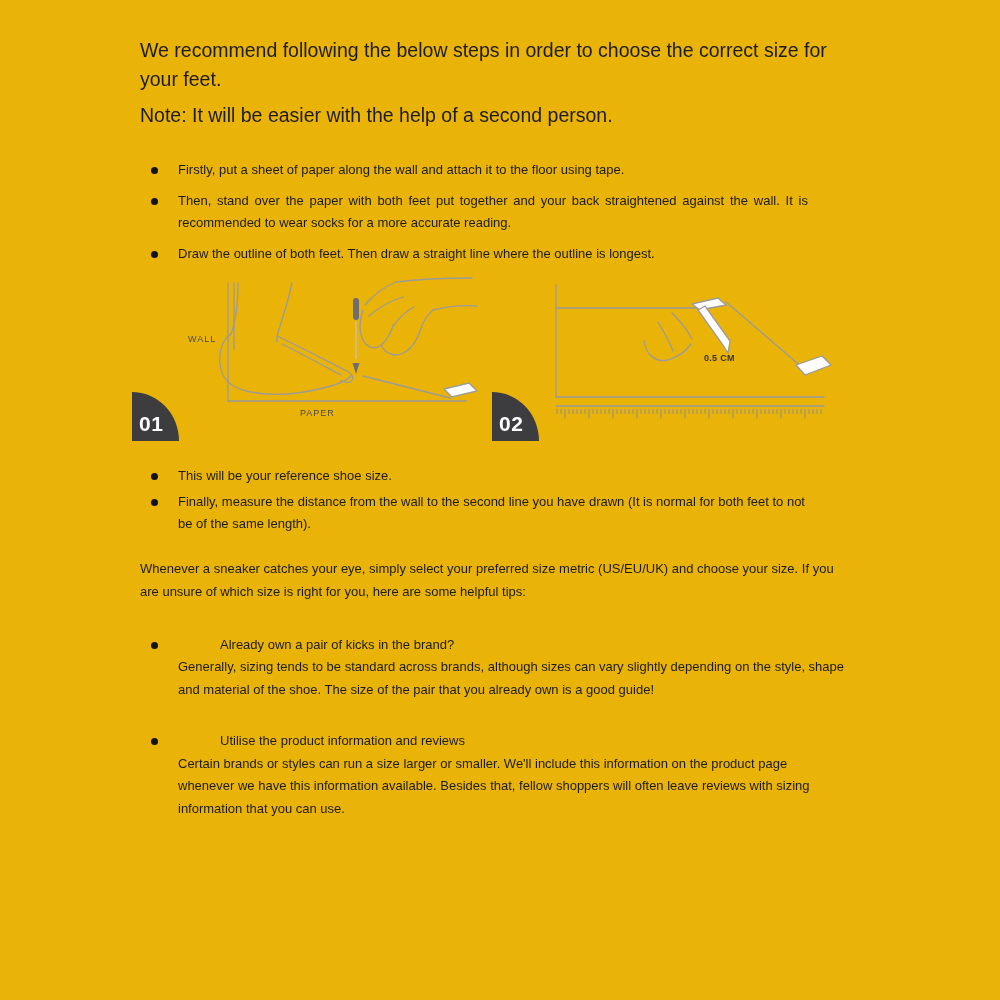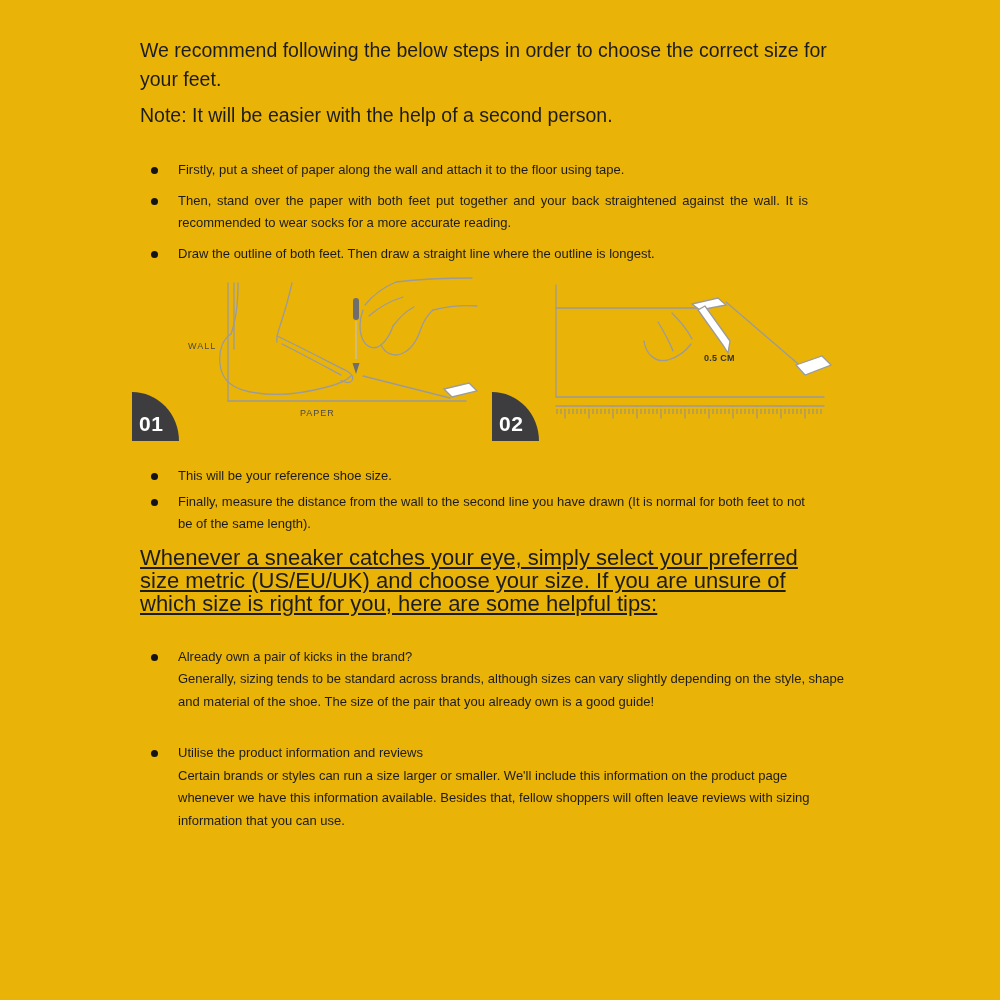--- a/index.html
+++ b/index.html
@@ -23,28 +23,28 @@
   .figure { position:absolute; top:0; height:166px; }
   .figure-1 { left:-8px; width:352px; }
   .figure-2 { left:352px; width:350px; }
   .figure svg { position:absolute; left:0; top:0; }
   .badge { position:absolute; left:0; bottom:2px; width:47px; height:49px;
            background:#3d3d3f; border-radius:0 100% 0 0;
            display:flex; align-items:flex-end; }
   .badge span { color:#ffffff; font-weight:700; font-size:21px; letter-spacing:0.5px;
                 padding:0 0 5px 7px; }
   .tinylabel { position:absolute; font-size:9px; letter-spacing:1px; color:#4a4a4a; }
-  .lbl-wall  { left:56px;  top:64px; }
+  .lbl-wall  { left:56px;  top:57px; }
   .lbl-paper { left:168px; top:131px; }
   .lbl-cm    { left:212px; top:76px; font-weight:700; color:#333; letter-spacing:0.3px; }
 
-  .sizing { font-size:22px; line-height:23px; margin:10px 0 0 0; width:702px;text-decoration:underline; }
+  .sizing { font-size:13px; line-height:23px; margin:21px 0 0 0; width:702px; }
   .tips { width:706px; margin-top:31px; }
   .tips .b { margin-bottom:29px; width:668px; }
-  .tip-title { display:block; }
+  .tip-title { display:block;margin-left:42px; }
   .tip-body { display:block; }
 </style>
 </head>
 <body>
 
 <div class="doc">
   <div class="content">
 
     <p class="intro">We recommend following the below steps in order to choose the correct size for your feet.</p>
     <p class="note">Note: It will be easier with the help of a second person.</p>

